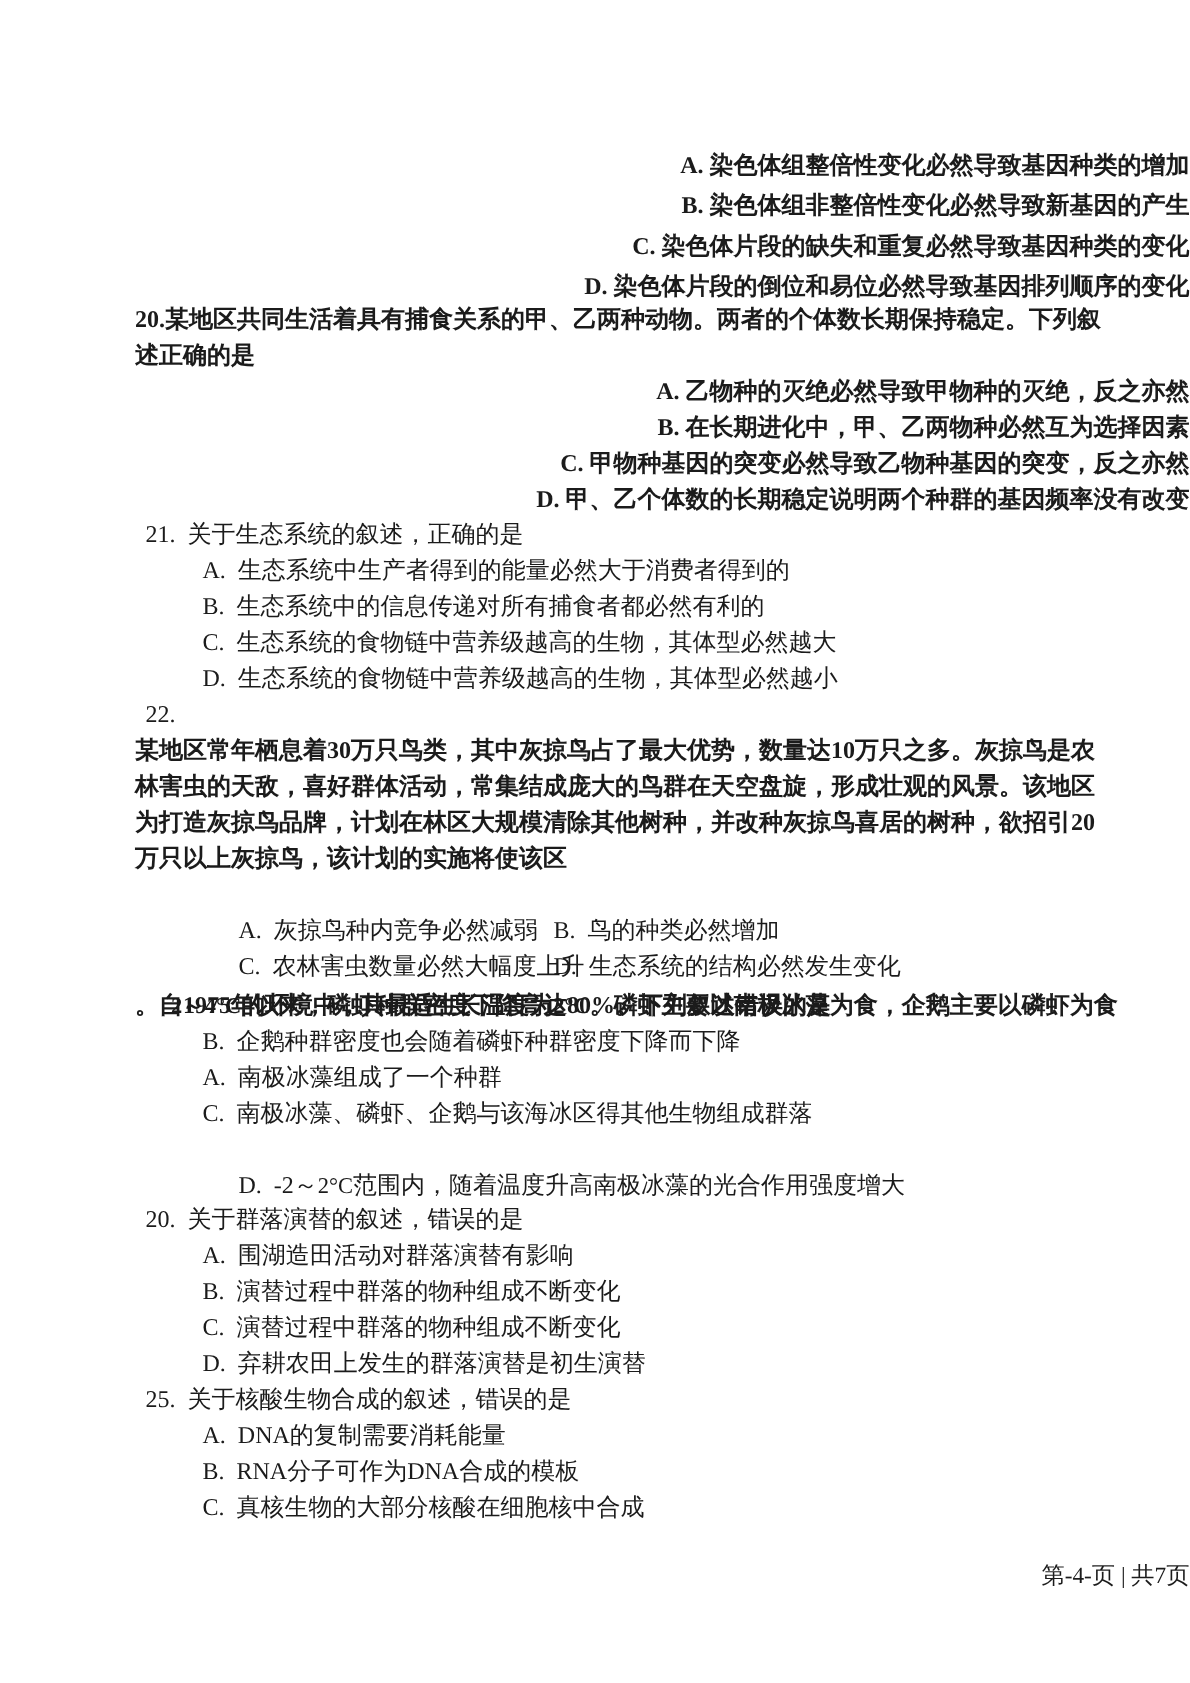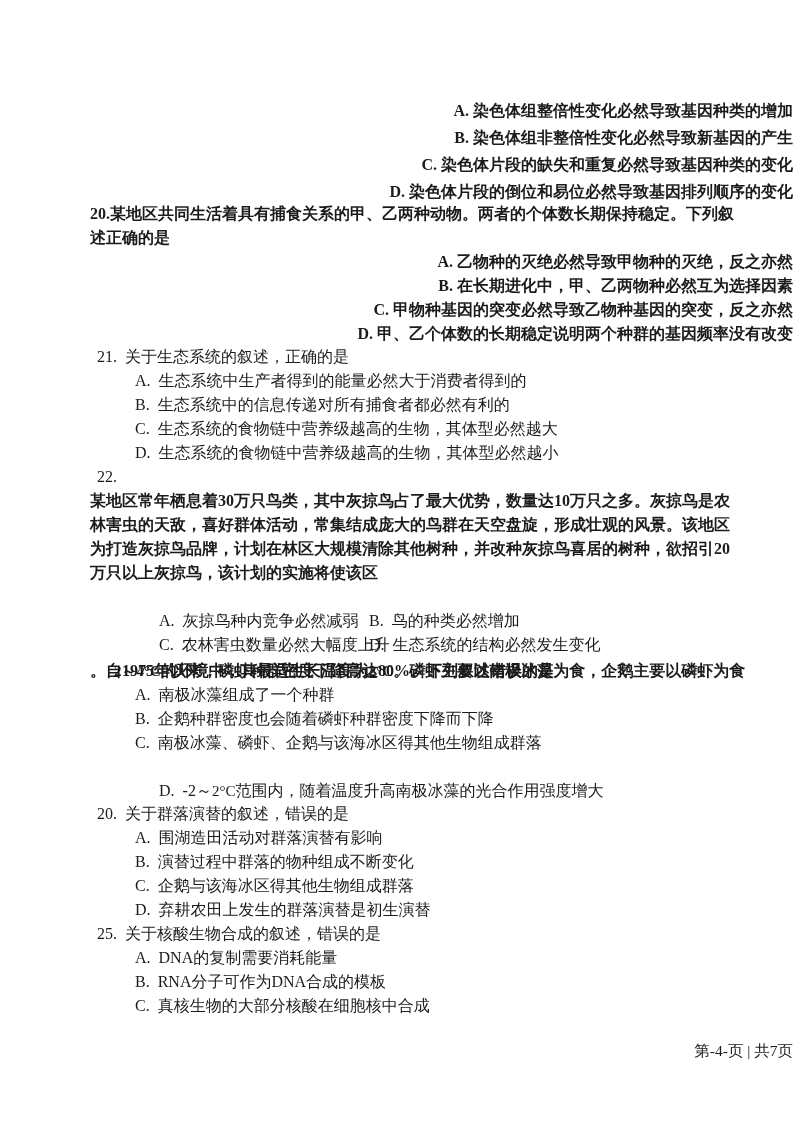--- a/index.html
+++ b/index.html
@@ -88,33 +88,33 @@
     <div class="line ml135 light">
       <span class="colA">C.  农林害虫数量必然大幅度上升</span><span>D.  生态系统的结构必然发生变化</span>
     </div>
   </section>
 
   <section class="block" style="top:635px">
     <div class="line ml90 bold">
       <span class="big">2～4°C</span><span>的环境中，其最适生长温度为</span><span class="big">2°C</span><span>。磷虾主要以南极冰藻为食，企鹅主要以磷虾为食</span>
     </div>
     <div class="line ml90 bold">。自1975年以来，磷虾种群密度下降高达80%。下列叙述错误的是</div>
+    <div class="line ml135 light">B.  企鹅种群密度也会随着磷虾种群密度下降而下降</div>
     <div class="line ml135 light">A.  南极冰藻组成了一个种群</div>
-    <div class="line ml135 light">B.  企鹅种群密度也会随着磷虾种群密度下降而下降</div>
     <div class="line ml135 light">C.  南极冰藻、磷虾、企鹅与该海冰区得其他生物组成群落</div>
     <div class="line ml135 light">
       <span>D.  -2～</span><span class="big">2°C</span><span>范围内，随着温度升高南极冰藻的光合作用强度增大</span>
     </div>
   </section>
 
   <section class="block" style="top:802px">
     <div class="line ml97 light">20.  关于群落演替的叙述，错误的是</div>
     <div class="line ml135 light">A.  围湖造田活动对群落演替有影响</div>
     <div class="line ml135 light">B.  演替过程中群落的物种组成不断变化</div>
-    <div class="line ml135 light">C.  企鹅与该海冰区得其他生物组成群落</div>
+    <div class="line ml135 light">C.  演替过程中群落的物种组成不断变化</div>
     <div class="line ml135 light">D.  弃耕农田上发生的群落演替是初生演替</div>
   </section>
 
   <section class="block" style="top:922px">
     <div class="line ml97 light">25.  关于核酸生物合成的叙述，错误的是</div>
     <div class="line ml135 light">A.  DNA的复制需要消耗能量</div>
     <div class="line ml135 light">B.  RNA分子可作为DNA合成的模板</div>
     <div class="line ml135 light">C.  真核生物的大部分核酸在细胞核中合成</div>
   </section>
 

